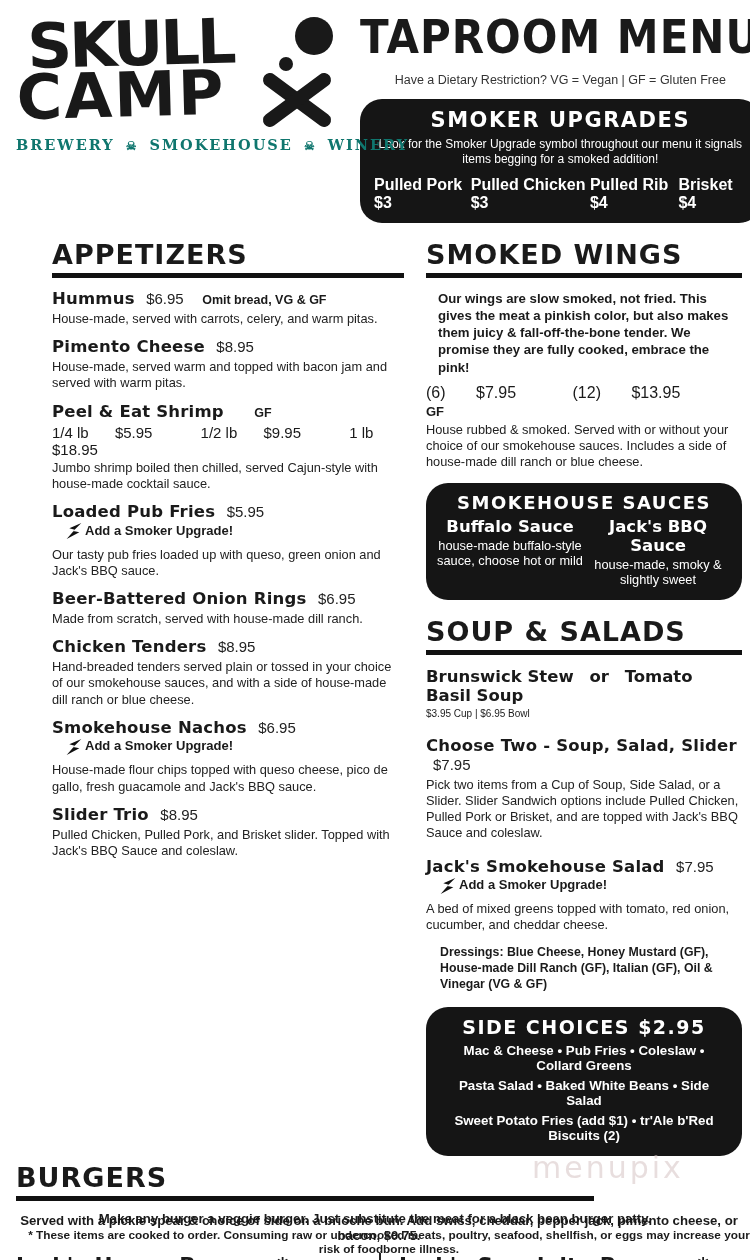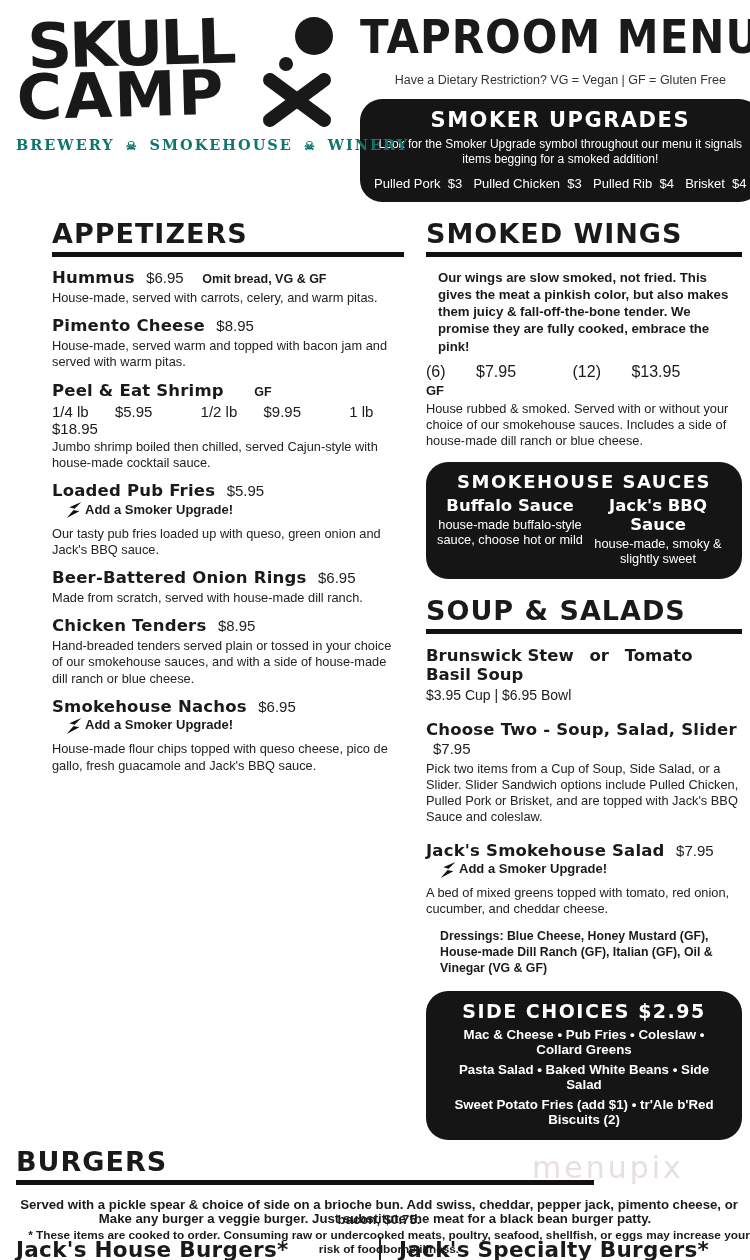--- a/index.html
+++ b/index.html
@@ -23,21 +23,21 @@
   .header-block { flex:1; padding-left:14px; }
   .menu-title { font-family:"DejaVu Sans", sans-serif; font-weight:900; font-size:42px;
                 letter-spacing:1px; text-align:center; white-space:nowrap; transform:scaleY(1.12); margin-top:2px; }
   .dietary { text-align:center; font-size:12.5px; color:#333; margin:12px 0 12px; }
   
   .blackbox { background:#151515; color:#fff; border-radius:22px; }
   .smoker-box { padding:9px 14px 11px; }
   .box-title { text-align:center; font-weight:900; font-size:21px; letter-spacing:1.5px;
                font-family:"DejaVu Sans", sans-serif; }
   .smoker-box .box-desc { text-align:center; font-size:12px; line-height:1.25; margin-top:5px; }
-  .smoker-options { display:flex; justify-content:space-between; font-weight:400; font-size:13px; margin-top:9px; }
+  .smoker-options { display:flex; justify-content:space-between; font-weight:700; font-size:16px; margin-top:9px; }
   
   .columns { display:flex; padding:16px 8px 0 16px; gap:22px; }
   .col-left  { width:352px; flex:none;margin-left:36px; }
   .col-right { flex:1; }
   .section-header { font-family:"DejaVu Sans", sans-serif; font-weight:900; font-size:27px;
                     letter-spacing:1px; border-bottom:5px solid #111; padding-bottom:3px; margin-bottom:12px; }
   .item { margin-bottom:11px; }
   .item-head { line-height:1.15; }
   .iname { font-family:"DejaVu Sans", sans-serif; font-weight:800; font-size:16.5px; letter-spacing:.2px; }
   .iprice { font-size:15px; margin-left:7px; color:#222; }
@@ -54,21 +54,21 @@
   .wings-gf { font-size:13px; font-weight:700; }
   
   .sauces-box { margin:12px 0 16px; padding:9px 10px 13px; }
   .sauces-cols { display:flex; margin-top:4px; }
   .sauce { width:50%; text-align:center; }
   .sauce-name { font-family:"DejaVu Sans", sans-serif; font-weight:800; font-size:16.5px; }
   .sauce-desc { font-size:12.8px; line-height:1.2; margin-top:2px; }
   
   .soupline { font-family:"DejaVu Sans", sans-serif; font-weight:800; font-size:16.5px; }
   .soupline .or { font-weight:800; padding:0 10px; }
-  .soup-prices { font-size:14px; margin-top:3px; }
+  .soup-prices { font-size:10px; margin-top:3px; }
   .dressings { font-weight:700; font-size:12.3px; line-height:1.3; padding:0 6px 0 14px; margin:12px 0 14px; }
   
   .side-box { padding:9px 14px 13px; }
   .side-line { text-align:center; font-weight:700; font-size:13.3px; margin-top:5px; }
   
   .burgers { padding:4px 8px 0 16px; margin-top:2px; }
   .burgers .section-header { width:578px; font-size:27px; }
   .burgers-intro { text-align:center; font-weight:700; font-size:13.2px; margin:9px 0 10px; }
   .burger-cols { display:flex; }
   .bcol { width:50%; }
@@ -214,20 +214,27 @@
           <span class="smoker">
             <svg width="16" height="18" viewBox="0 0 24 26">
                 <path d="M23 1 L5 9 L13 11 L1 25 L20 15 L11 13 Z" fill="#111"></path>
               </svg>
             <span>Add a Smoker Upgrade!</span>
           </span>
         </div>
         <div class="idesc">House-made flour chips topped with queso cheese, pico de gallo, fresh guacamole and Jack's BBQ sauce.</div>
       </div>
 
+      <div class="item">
+        <div class="item-head">
+          <span class="iname">Slider Trio</span>
+          <span class="iprice">$8.95</span>
+        </div>
+        <div class="idesc">Pulled Chicken, Pulled Pork, and Brisket slider. Topped with Jack's BBQ Sauce and coleslaw.</div>
+      </div>
     </div>
 
     <div class="col-right">
 
       <div>
         <div class="section-header">SMOKED WINGS</div>
         <div class="wings-intro">Our wings are slow smoked, not fried. This gives the meat a pinkish color, but also makes them juicy &amp; fall-off-the-bone tender.  We promise they are fully cooked, embrace the pink!</div>
         <div class="wings-pricing">
           <span><span>(6)</span> <span>$7.95</span></span>
           <span><span>(12)</span> <span>$13.95</span></span>

